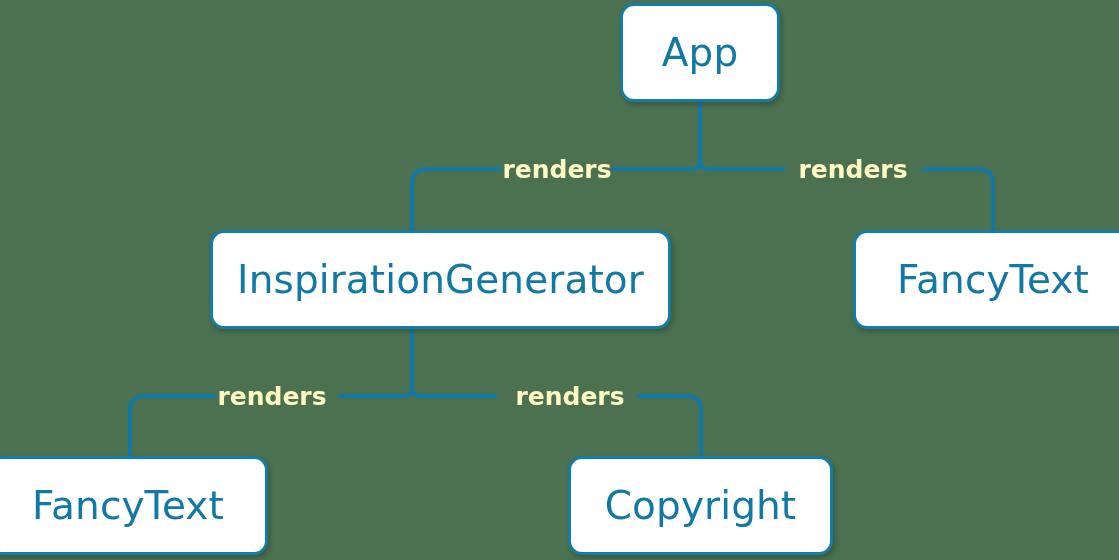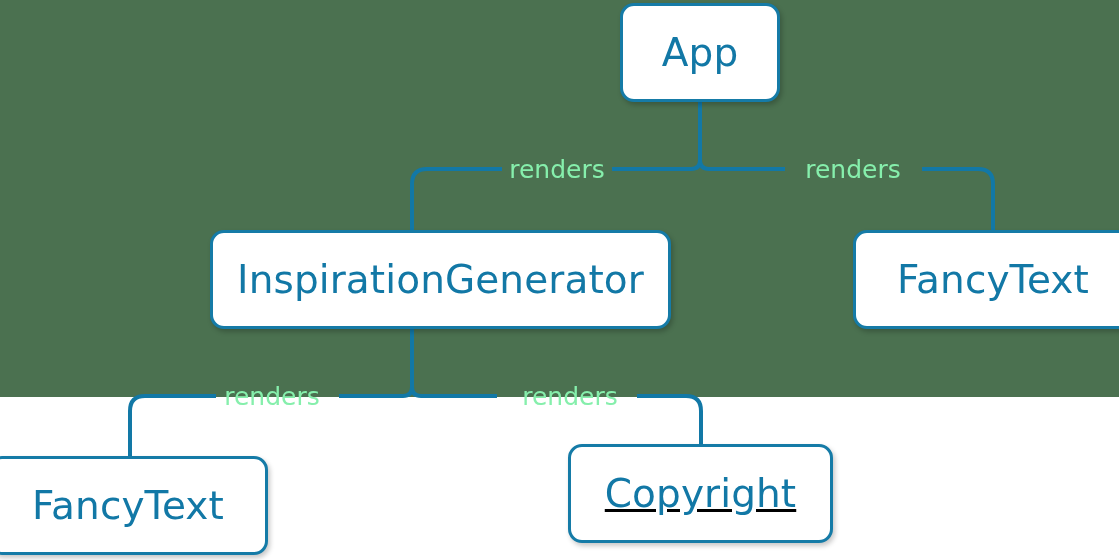--- a/index.html
+++ b/index.html
@@ -9,21 +9,21 @@
   }
   body {
     width: 1119px;
     height: 560px;
     overflow: hidden;
     font-family: "DejaVu Sans", "Liberation Sans", sans-serif;
   }
   #diagram-root {
     position: relative;
     width: 1119px;
-    height: 397px;
+    height: 560px;
     background: #4b7150;
   }
   #connector-layer {
     position: absolute;
     left: 0;
     top: 0;
     width: 1119px;
     height: 560px;
     pointer-events: none;
   }
@@ -42,23 +42,23 @@
   .node-label {
     color: #1278a6;
     font-size: 39px;
     font-weight: 400;
     line-height: 1;
     letter-spacing: 0.1px;
     white-space: nowrap;
   }
   .edge-label {
     position: absolute;
-    color: #86efac;
+    color: #fef9c3;
     font-size: 25px;
-    font-weight: 400;
+    font-weight: 700;
     line-height: 1;
     white-space: nowrap;
     z-index: 4;
     transform: translate(-50%, -50%);
   }
 </style>
 </head>
 <body>
 
 <div id="diagram-root">
@@ -91,21 +91,21 @@
   </div>
 
   <div class="node-box" style="left:853px; top:230px; width:280px; height:99px;">
     <span class="node-label">FancyText</span>
   </div>
 
   <div class="node-box" style="left:-12px; top:456px; width:280px; height:99px;">
     <span class="node-label">FancyText</span>
   </div>
 
-  <div class="node-box" style="left:568px; top:444px; width:265px; height:99px;text-decoration:underline;">
+  <div class="node-box" style="left:568px; top:456px; width:265px; height:99px;">
     <span class="node-label">Copyright</span>
   </div>
 
   <span class="edge-label" style="left:557px; top:169px;">renders</span>
 
   <span class="edge-label" style="left:853px; top:169px;">renders</span>
 
   <span class="edge-label" style="left:272px; top:396px;">renders</span>
 
   <span class="edge-label" style="left:570px; top:396px;">renders</span>

